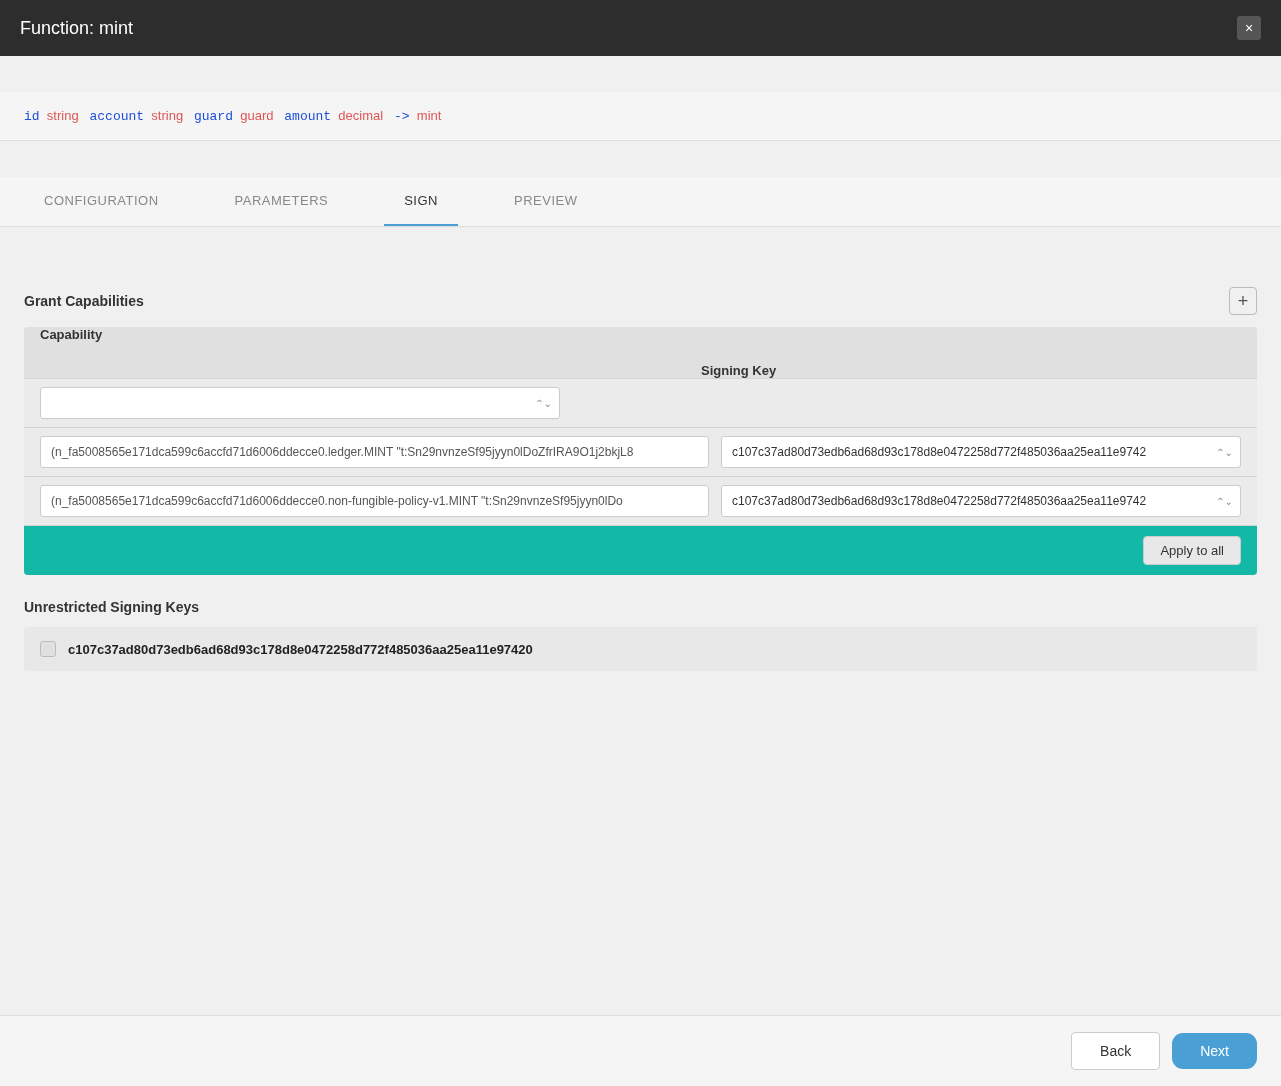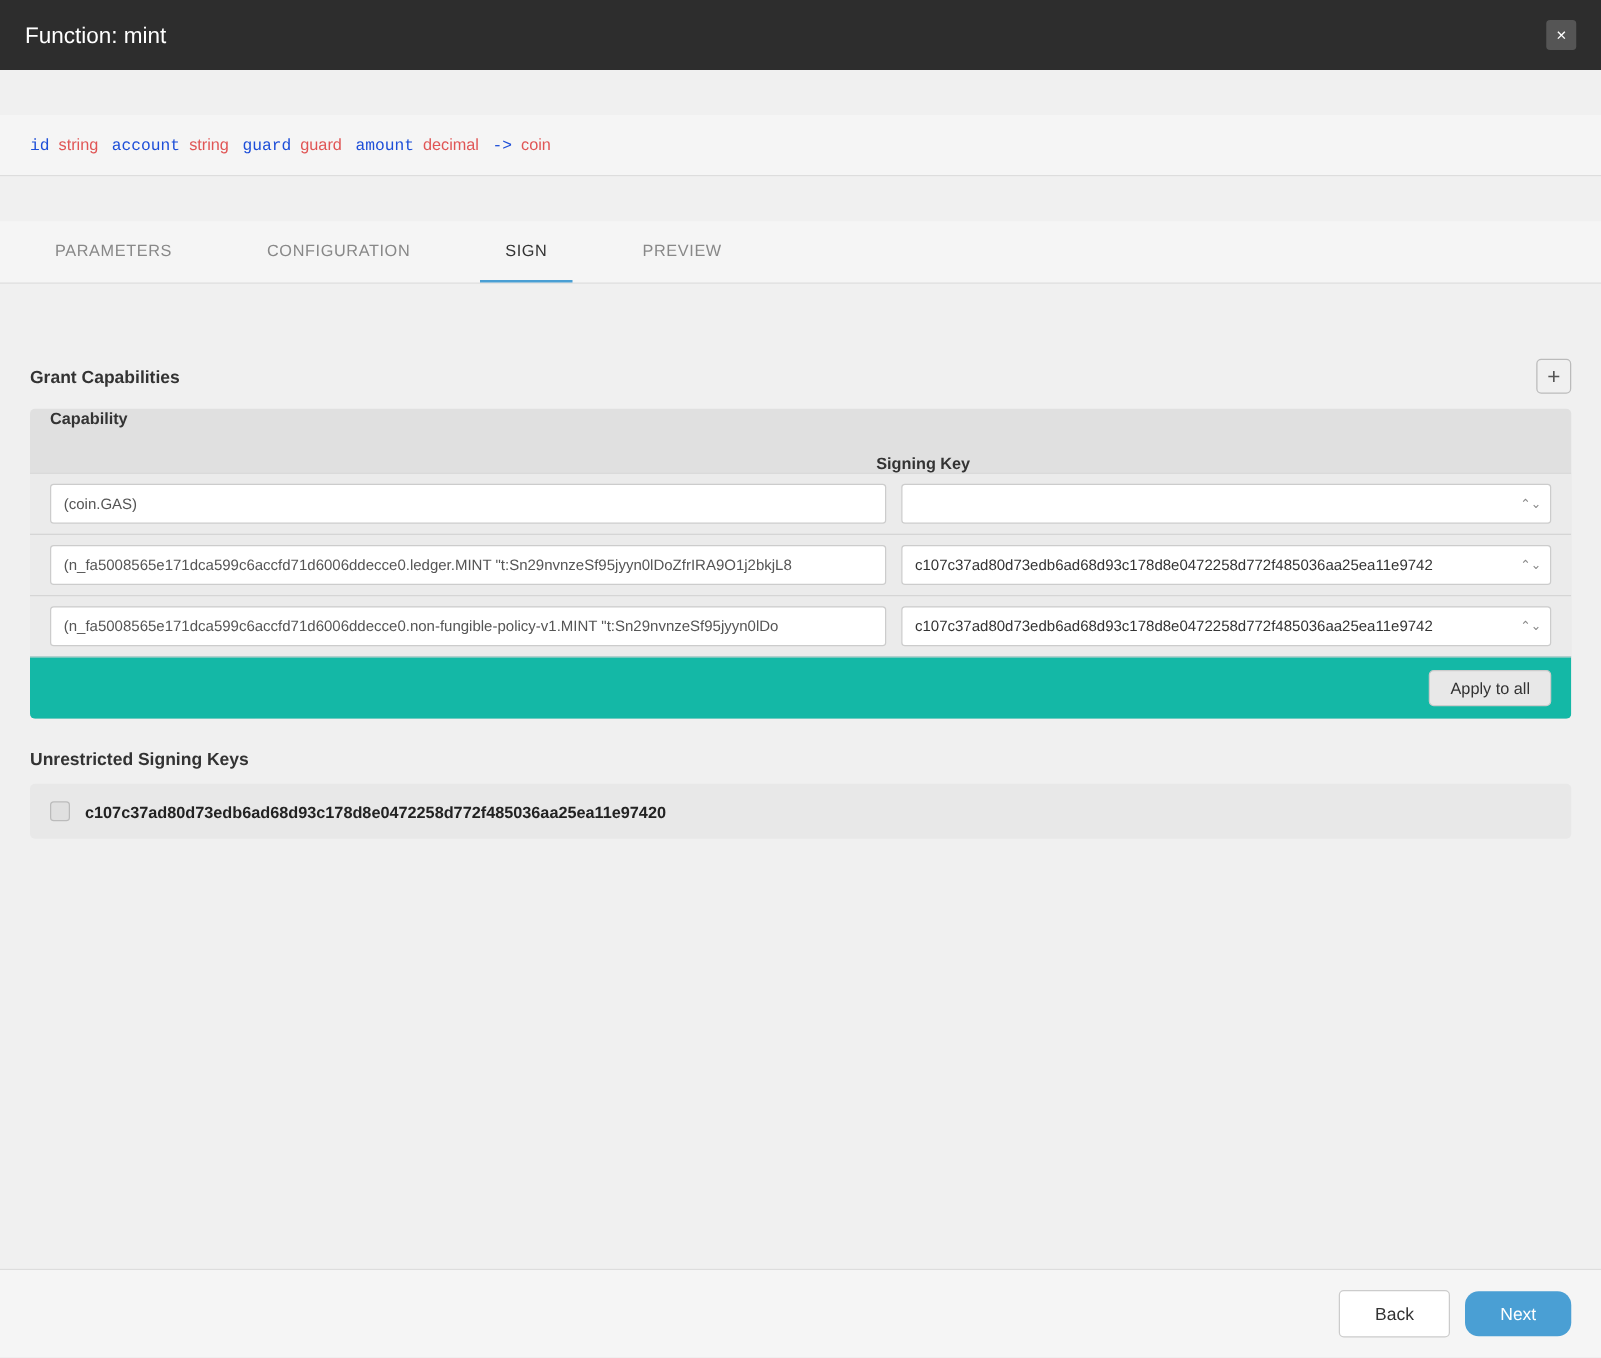--- a/index.html
+++ b/index.html
@@ -277,45 +277,44 @@
   <div class="signature-bar">
     <span class="label">id</span>&nbsp;
     <span class="red">string</span>&nbsp;&nbsp;
     <span class="label">account</span>&nbsp;
     <span class="red">string</span>&nbsp;&nbsp;
     <span class="label">guard</span>&nbsp;
     <span class="red">guard</span>&nbsp;&nbsp;
     <span class="label">amount</span>&nbsp;
     <span class="red">decimal</span>&nbsp;&nbsp;
     <span class="label">-&gt;</span>&nbsp;
-    <span class="red">coin</span>
+    <span class="red">mint</span>
   </div>
 
   <div class="tabs">
+    <div class="tab">CONFIGURATION</div>
     <div class="tab">PARAMETERS</div>
-    <div class="tab">CONFIGURATION</div>
     <div class="tab active">SIGN</div>
     <div class="tab">PREVIEW</div>
   </div>
 
   <div class="content">
 
     <div class="section-header">
       <span class="section-title">Grant Capabilities</span>
       <button class="add-btn">+</button>
     </div>
 
     <div class="capabilities-table">
       <div class="table-header">
         <div class="col-capability">Capability</div>
         <div class="col-signing-key">Signing Key</div>
       </div>
 
       <div class="table-row">
-        <input class="capability-input" type="text" placeholder="" value="(coin.GAS)" style="">
         <div class="select-wrapper">
           <select class="signing-key-select">
             <option value=""></option>
             <option value="c107c37ad80d73edb6ad68d93c178d8e0472258d772f485036aa25ea11e9742">c107c37ad80d73edb6ad68d93c178d8e0472258d772f485036aa25ea11e9742</option>
           </select>
         </div>
       </div>
 
       <div class="table-row">
         <input class="capability-input" type="text" value="(n_fa5008565e171dca599c6accfd71d6006ddecce0.ledger.MINT &quot;t:Sn29nvnzeSf95jyyn0lDoZfrIRA9O1j2bkjL8" style="">

